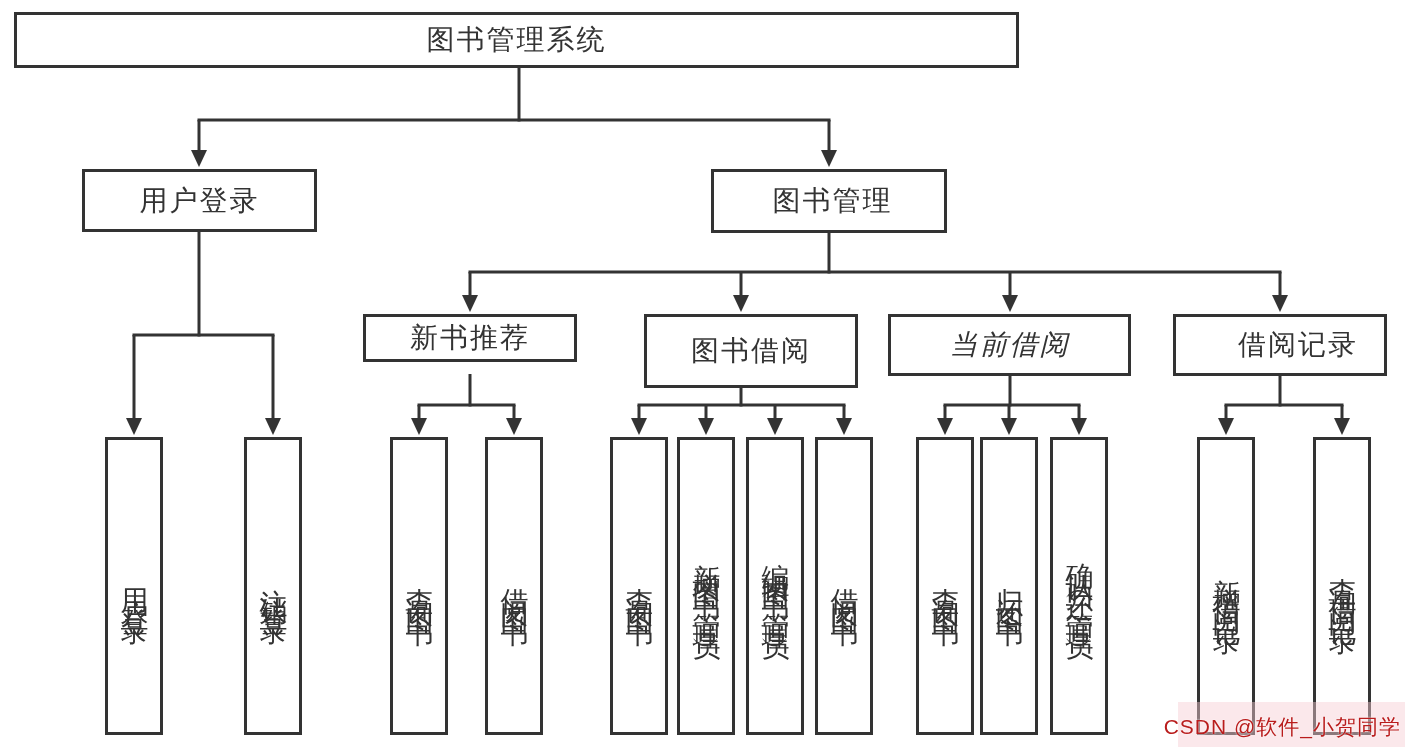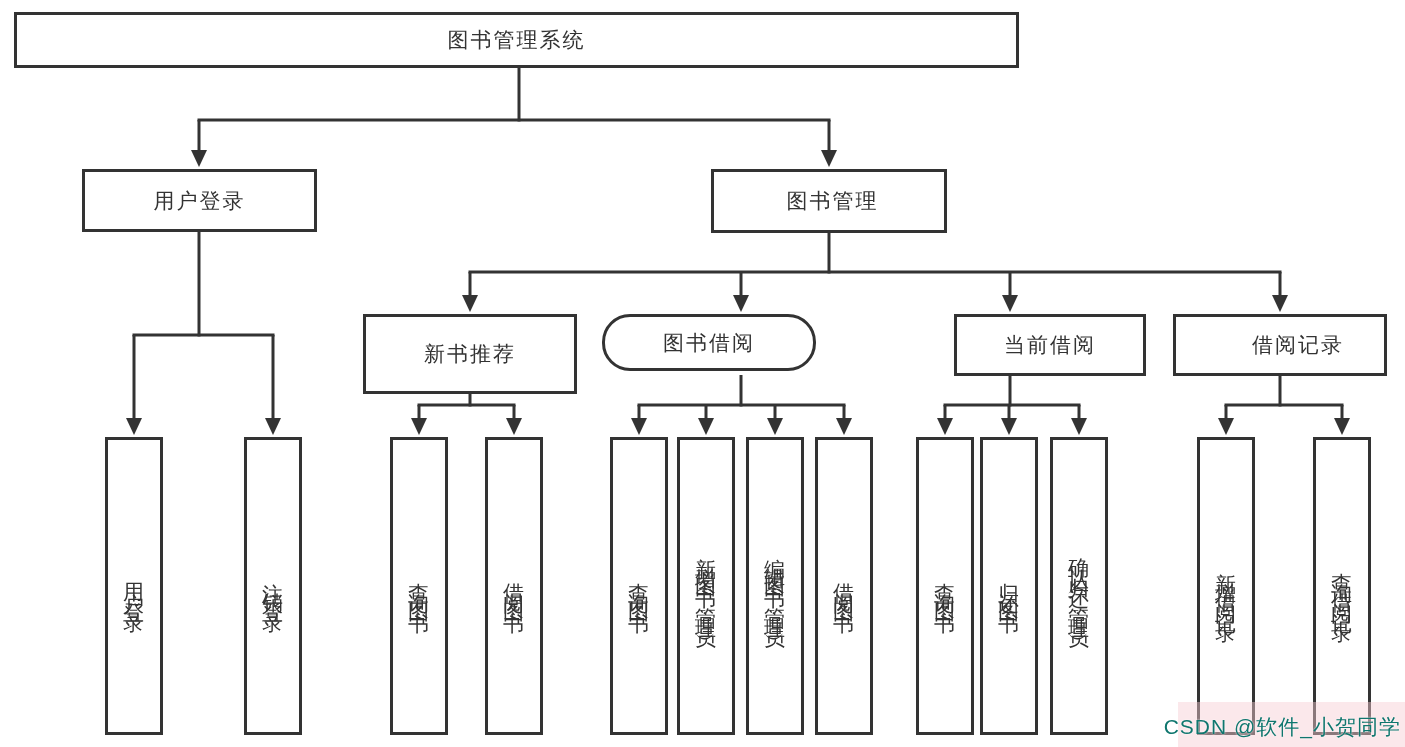--- a/index.html
+++ b/index.html
@@ -13,54 +13,54 @@
   svg.wires{position:absolute;left:0;top:0;width:1405px;height:747px;pointer-events:none;}
   .box{
     position:absolute;
     box-sizing:border-box;
     background:#ffffff;
     border:3px solid #333333;
     color:#333333;
     display:flex;
     align-items:center;
     justify-content:center;
-    font-size:21px;
+    font-size:28px;
     letter-spacing:2px;
     white-space:nowrap;
   }
   .vbox{
     writing-mode:vertical-rl;
     text-orientation:mixed;
     letter-spacing:10px;
     white-space:normal;
     line-height:1;
   }
   
   .b-root   {left:14px;  top:12px;  width:1005px; height:56px;}
   .b-user   {left:82px;  top:169px; width:235px;  height:63px;}
   .b-mgmt   {left:711px; top:169px; width:236px;  height:64px;padding-left:7px;}
-  .b-newbook{left:363px; top:314px; width:214px;  height:80px;}
-  .b-borrow {left:602px; top:314px; width:214px;  height:57px;border-radius:28px;}
-  .b-current{left:954px; top:314px; width:192px;  height:62px;}
+  .b-newbook{left:363px; top:314px; width:214px;  height:48px;}
+  .b-borrow {left:644px; top:314px; width:214px;  height:74px;}
+  .b-current{left:888px; top:314px; width:243px;  height:62px;font-style:italic;}
   .b-record {left:1173px;top:314px; width:214px;  height:62px;padding-left:36px;}
   .leaf{top:437px;width:58px;height:298px;}
   .lf1{left:105px;} .lf2{left:244px;} .lf3{left:390px;} .lf4{left:485px;}
   .lf5{left:610px;} .lf6{left:677px;} .lf7{left:746px;} .lf8{left:815px;}
   .lf9{left:916px;} .lf10{left:980px;} .lf11{left:1050px;}
   .lf12{left:1197px;} .lf13{left:1313px;}
   
   .wm-tint{
     position:absolute;left:1178px;top:702px;width:227px;height:45px;
     background:rgba(247,205,211,0.45);
     pointer-events:none;
   }
   .wm{
     position:absolute;right:4px;bottom:6px;
     font-size:21px;
-    color:#0f766e;
+    color:#b91c1c;
     letter-spacing:1px;
     text-shadow:0 0 2px #ffffff;
   }
 </style>
 </head>
 <body>
 
 <div id="stage">
 
   <svg class="wires" viewBox="0 0 1405 747" xmlns="http://www.w3.org/2000/svg">

